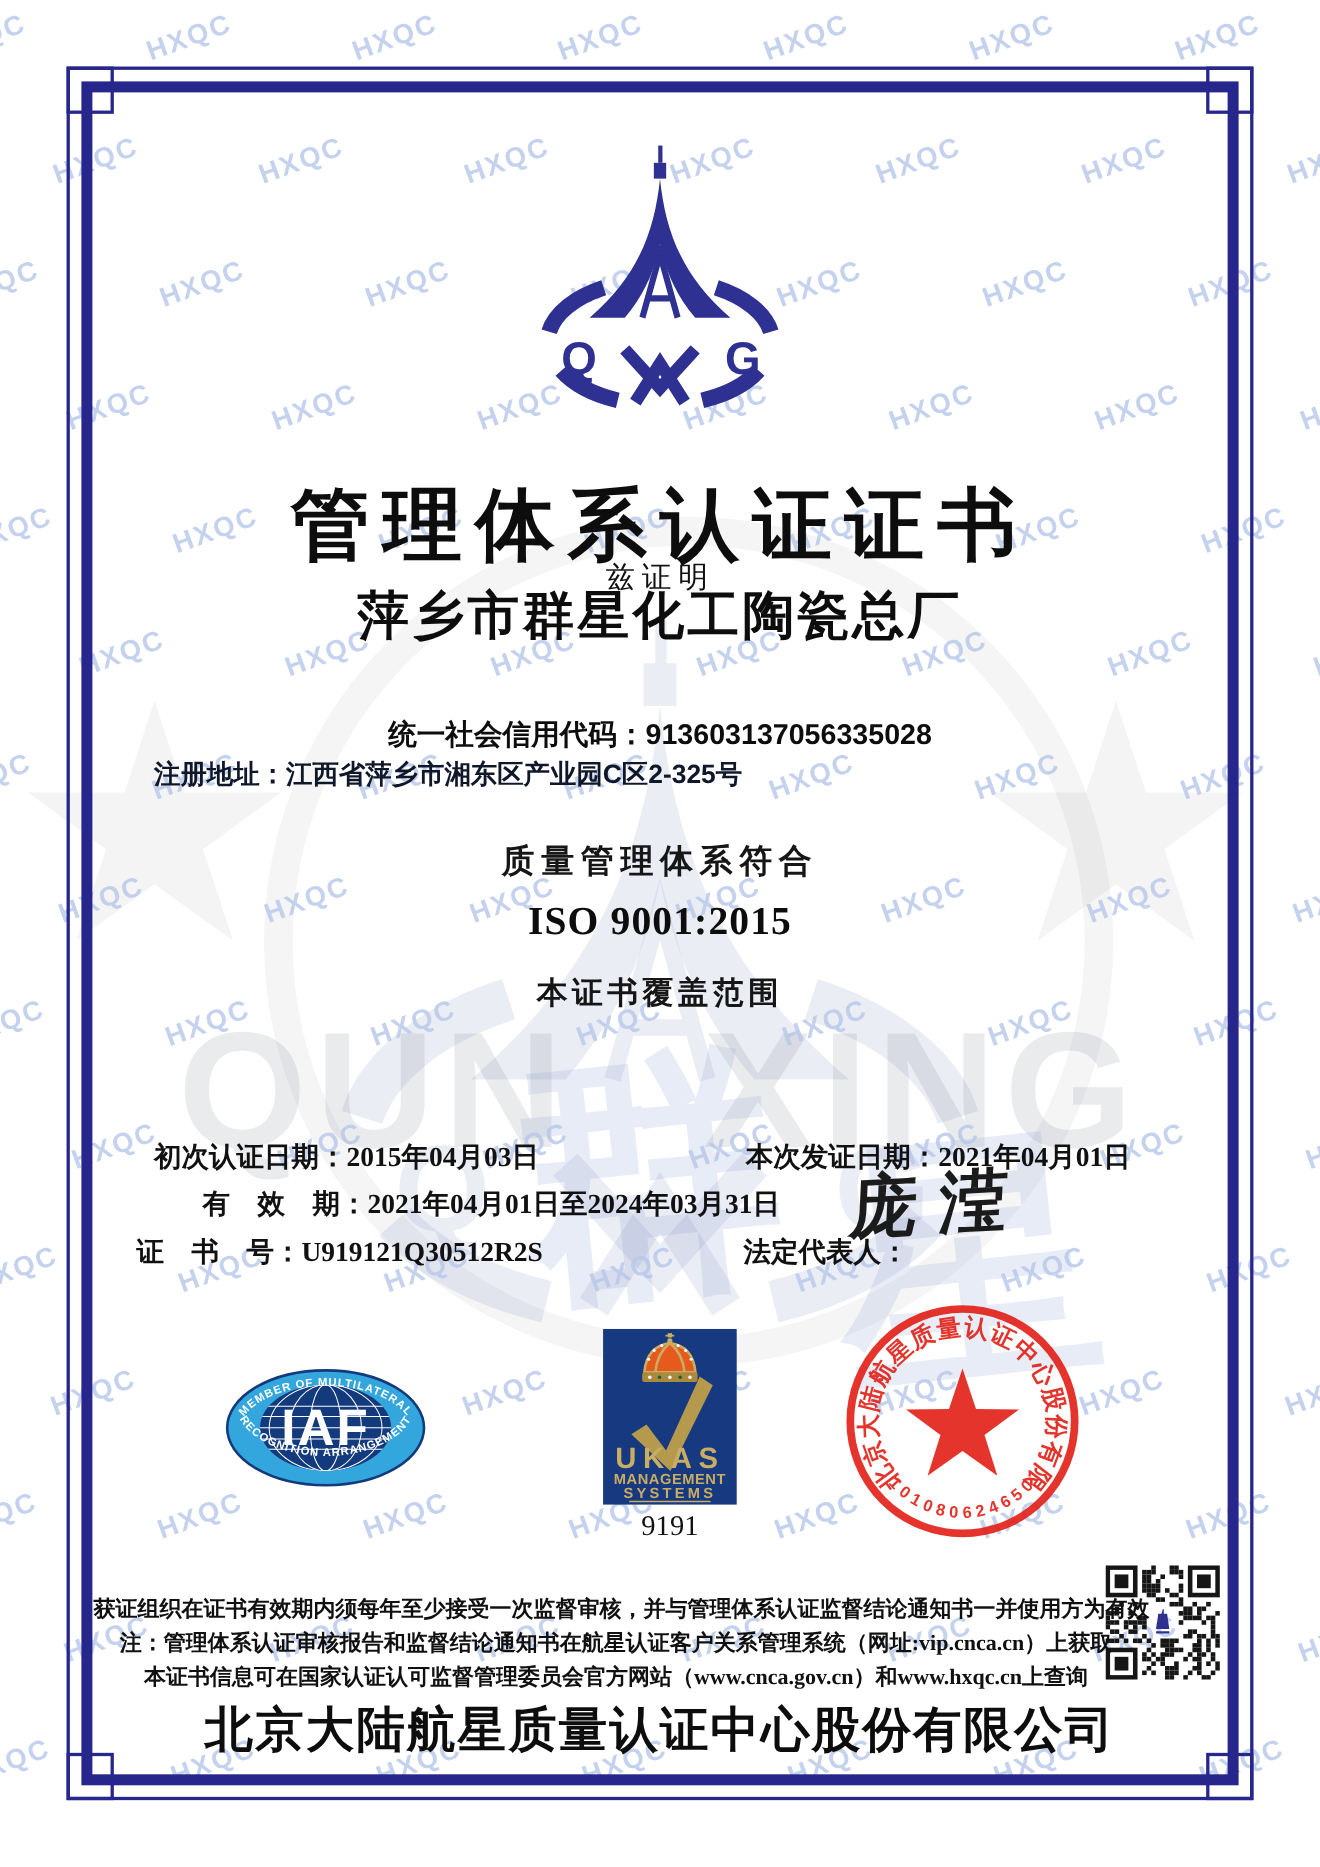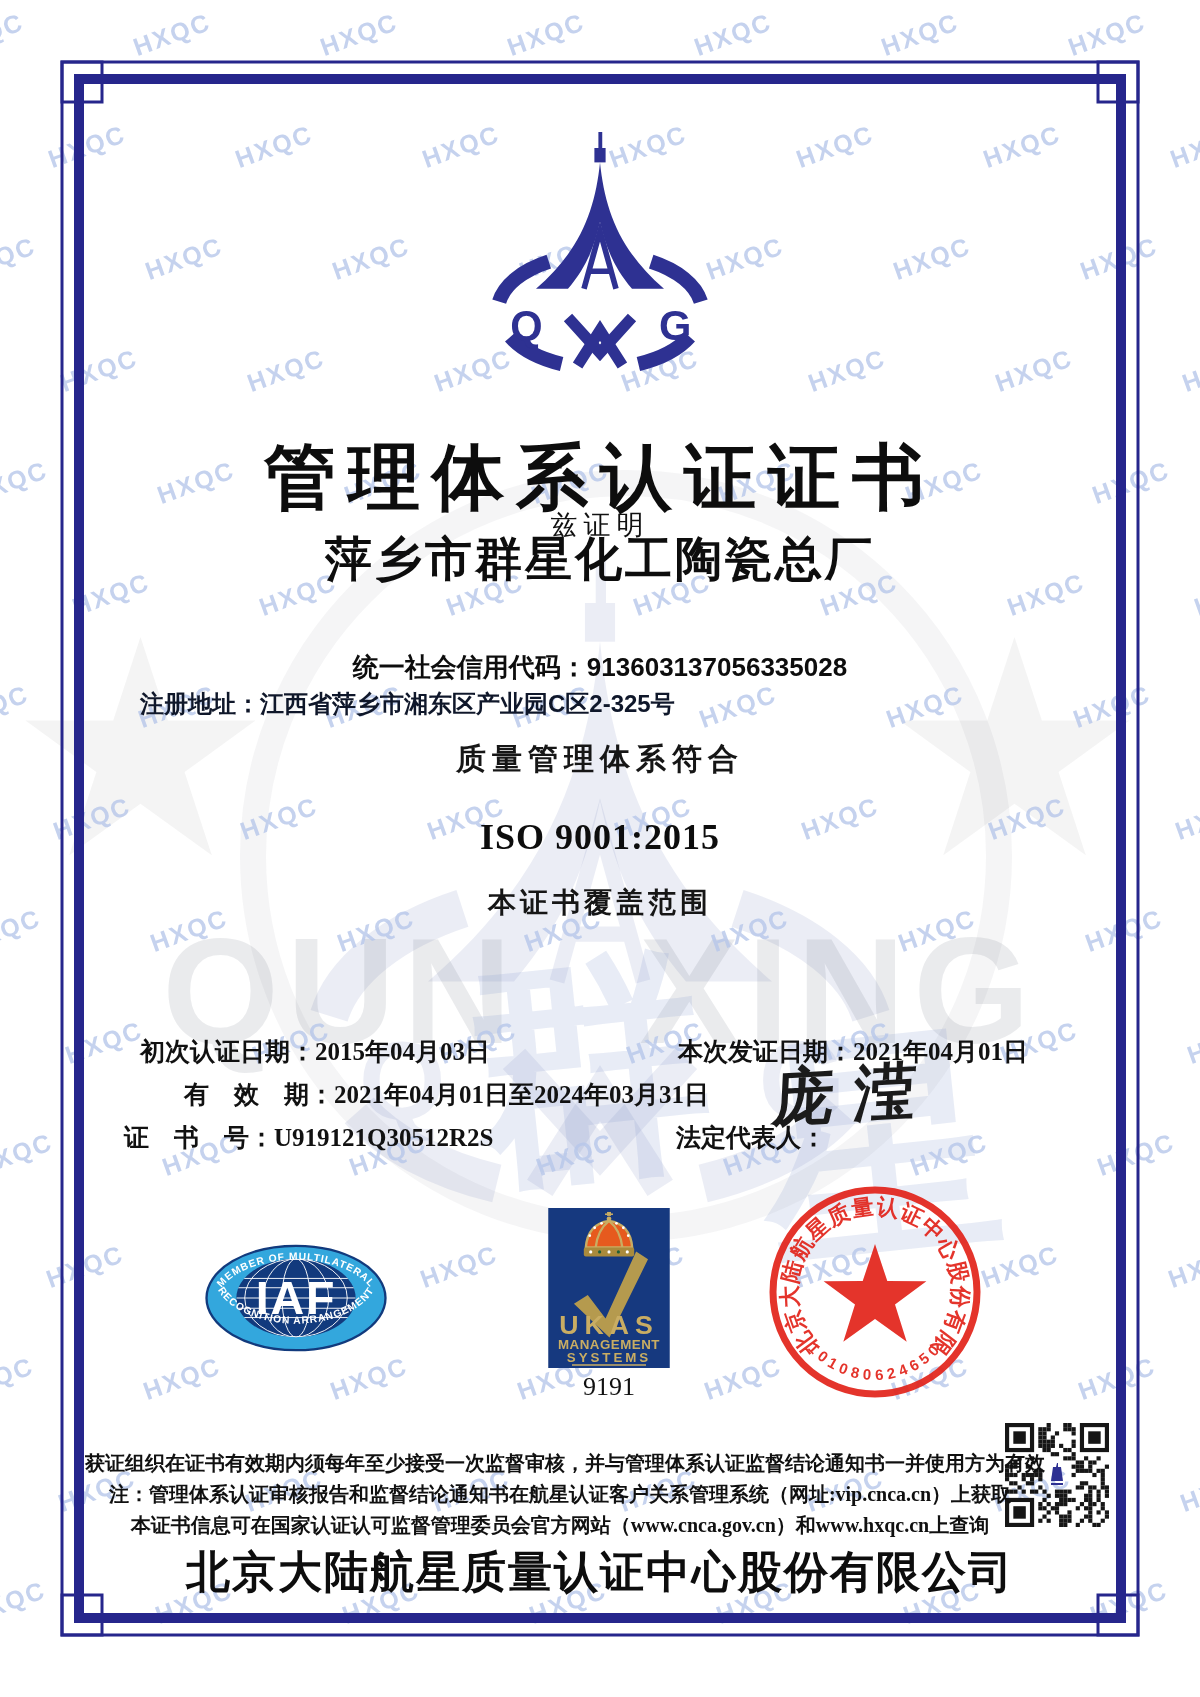--- a/index.html
+++ b/index.html
@@ -18,21 +18,21 @@
               font-weight:800;letter-spacing:8px;word-spacing:70px;color:rgba(95,100,115,0.13);white-space:nowrap;}
   .wm-cn{position:absolute;font-family:"Liberation Serif","DejaVu Serif",serif;font-weight:900;
          font-size:240px;color:rgba(140,160,210,0.20);transform:rotate(-6deg);line-height:1;}
   
   .title{top:430px;font-size:72px;font-weight:900;letter-spacing:12px;color:#0d0d0d;white-space:nowrap;}
   .certify{top:507px;font-size:27px;letter-spacing:6px;color:#111;
            font-family:"Liberation Serif","DejaVu Serif",serif;}
   .company{top:528px;font-size:47px;font-weight:900;letter-spacing:3px;color:#0d0d0d;white-space:nowrap;}
   .credit{top:650px;font-size:26px;font-weight:bold;color:#0d0d0d;}
   .addr{left:140px;font-size:24px;font-weight:bold;color:#0f172a;white-space:nowrap;}
-  .conform{top:739px;font-size:30px;letter-spacing:6px;font-weight:600;color:#161616;
+  .conform{top:763px;font-size:30px;letter-spacing:6px;font-weight:600;color:#161616;
            font-family:"Liberation Serif","DejaVu Serif",serif;}
   .standard{top:816px;font-size:36px;font-weight:bold;color:#0d0d0d;
             font-family:"Liberation Serif","DejaVu Serif",serif;letter-spacing:1px;}
   .scopehead{top:884px;font-size:28px;letter-spacing:4px;font-weight:600;color:#161616;
              font-family:"Liberation Serif","DejaVu Serif",serif;}
   .scope{top:938px;font-size:33px;font-weight:700;letter-spacing:1px;color:#0d0d0d;white-space:nowrap;
          font-family:"Liberation Serif","DejaVu Serif",serif;}
   .inforow{font-size:25px;font-weight:600;color:#111;white-space:nowrap;
            font-family:"Liberation Serif","DejaVu Serif",serif;}
   .sig{left:772px;top:1052px;font-size:62px;font-weight:900;letter-spacing:20px;color:#1b1b1b;

